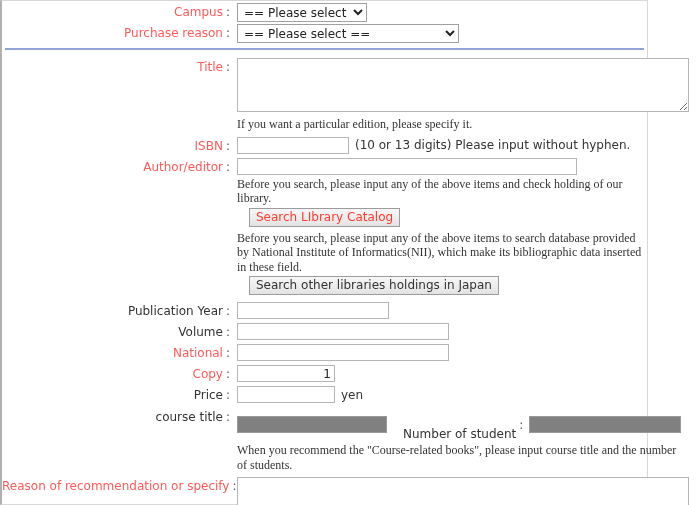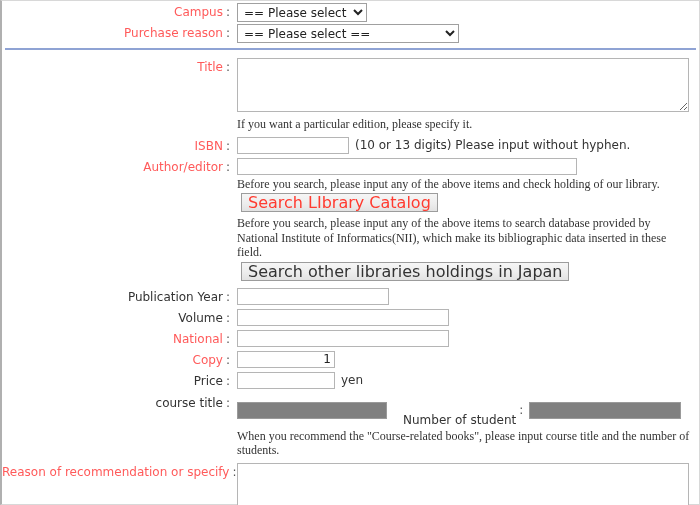--- a/index.html
+++ b/index.html
@@ -11,21 +11,21 @@
     width: 700px;
     height: 505px;
     background: #ffffff;
     font-family: "DejaVu Sans", "Liberation Sans", sans-serif;
     font-size: 12px;
     color: #333333;
     overflow: hidden;
   }
   .page {
     position: relative;
-    width: 700px;
+    width: 648px;
     height: 505px;
     box-sizing: border-box;
     border-left: 2px solid #b0b0b0;
     border-top: 1px solid #d8d8d8;
     border-right: 1px solid #d8d8d8;
     border-bottom: 1px solid #d8d8d8;
     background: #ffffff;
     padding: 0;
   }
   .label-req {
@@ -121,25 +121,25 @@
   .helper {
     font-size: 12px;
     color: #333333;
     line-height: 14.5px;
     padding-top: 2px;
     max-width: 455px;
     font-family: Liberation Serif, serif;
   }
   button {
     font-family: "DejaVu Sans", "Liberation Sans", sans-serif;
-    font-size: 16px;
+    font-size: 12px;
     background: linear-gradient(180deg, #f6f6f6 0%, #ededed 55%, #e2e2e2 100%);
     border: 1px solid #9c9c9c;
     padding: 1px 6px;
-    margin: 2px 0 2px 4px;
+    margin: 2px 0 2px 12px;
     cursor: pointer;
     border-radius: 0;
     line-height: 15px;
     text-align: center;
   }
   button.btn-red { color: #ff3b30; }
   button.btn-dark { color: #333333; }
 
   hr.divider {
     border: 0;

